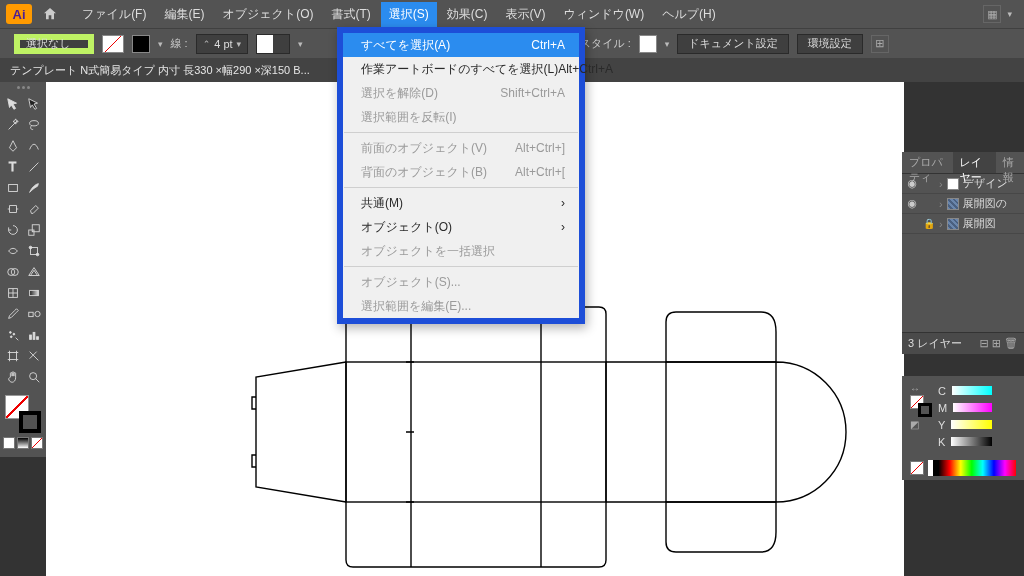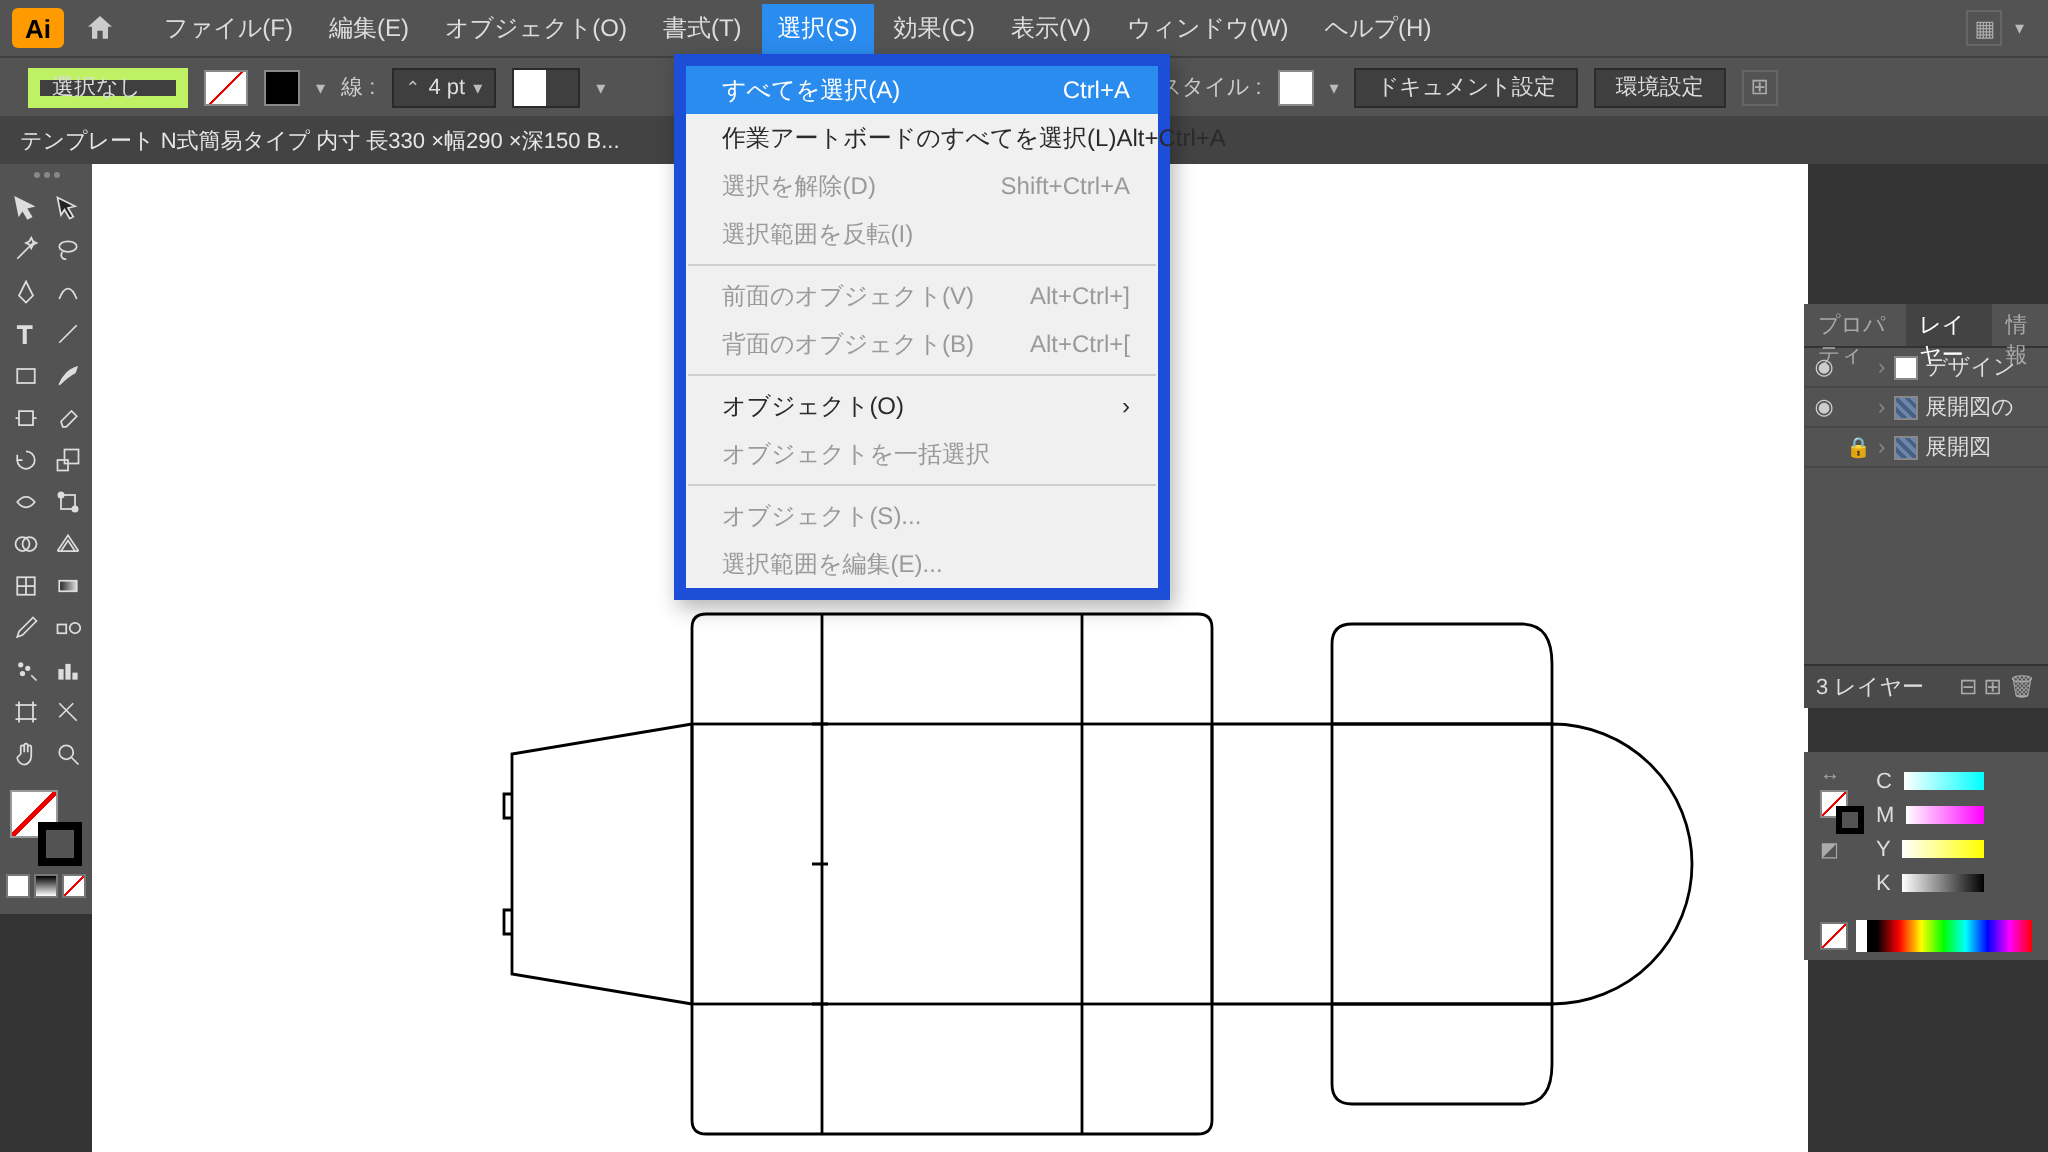--- a/index.html
+++ b/index.html
@@ -1,19 +1,19 @@
 <!DOCTYPE html>
 <html><head>
 <meta charset="utf-8">
 <style>
 * { margin: 0; padding: 0; box-sizing: border-box; font-family: "Meiryo", "Yu Gothic", sans-serif; user-select: none; }
 body { width: 1024px; height: 576px; overflow: hidden; background: #333; position: relative; }
 
 .menubar { height: 28px; background: #535353; display: flex; align-items: center; color: #ddd; font-size: 12px; padding: 0 6px; gap: 2px; }
-.ai-logo { width: 26px; height: 20px; background: #ff9a00; border-radius: 3px; color: #000000; font-weight: bold; font-size: 13px; display: flex; align-items: center; justify-content: center; margin-right: 4px; }
+.ai-logo { width: 26px; height: 20px; background: #ff9a00; border-radius: 3px; color: #4c1d95; font-weight: bold; font-size: 13px; display: flex; align-items: center; justify-content: center; margin-right: 4px; }
 .home-icon { width: 24px; height: 20px; display: flex; align-items: center; justify-content: center; margin-right: 10px; }
 .home-icon svg { width: 16px; height: 16px; fill: #ccc; }
 .menubar-item { padding: 4px 8px; cursor: default; white-space: nowrap; }
 .menubar-item.open { background: #2b8cef; color: #fff; }
 .menubar-spacer { flex: 1; }
 .menubar-right { display: flex; align-items: center; gap: 6px; padding-right: 6px; }
 
 .controlbar { height: 30px; background: #535353; border-top: 1px solid #404040; display: flex; align-items: center; color: #ddd; font-size: 11px; padding: 0 10px 0 14px; gap: 8px; }
 .ctl-dd { background: #3f3f3f; border: 6px solid #bef264; padding: 2px 6px; min-width: 80px; height: 20px; display: flex; align-items: center; }
 .swatch-red { width: 22px; height: 18px; background: linear-gradient(135deg, #fff 0 48%, #e00 48% 52%, #fff 52%); border: 1px solid #888; }
@@ -363,20 +363,23 @@
     <div class="dd-sep"></div>
     <div class="dd-row dis">
       <span>前面のオブジェクト(V)</span>
       <span>Alt+Ctrl+]</span>
     </div>
     <div class="dd-row dis">
       <span>背面のオブジェクト(B)</span>
       <span>Alt+Ctrl+[</span>
     </div>
     <div class="dd-sep"></div>
+    <div class="dd-row dd-sub">
+      <span>共通(M)</span>
+    </div>
     <div class="dd-row dd-sub">
       <span>オブジェクト(O)</span>
     </div>
     <div class="dd-row dis">
       <span>オブジェクトを一括選択</span>
     </div>
     <div class="dd-sep"></div>
     <div class="dd-row dis">
       <span>オブジェクト(S)...</span>
     </div>

